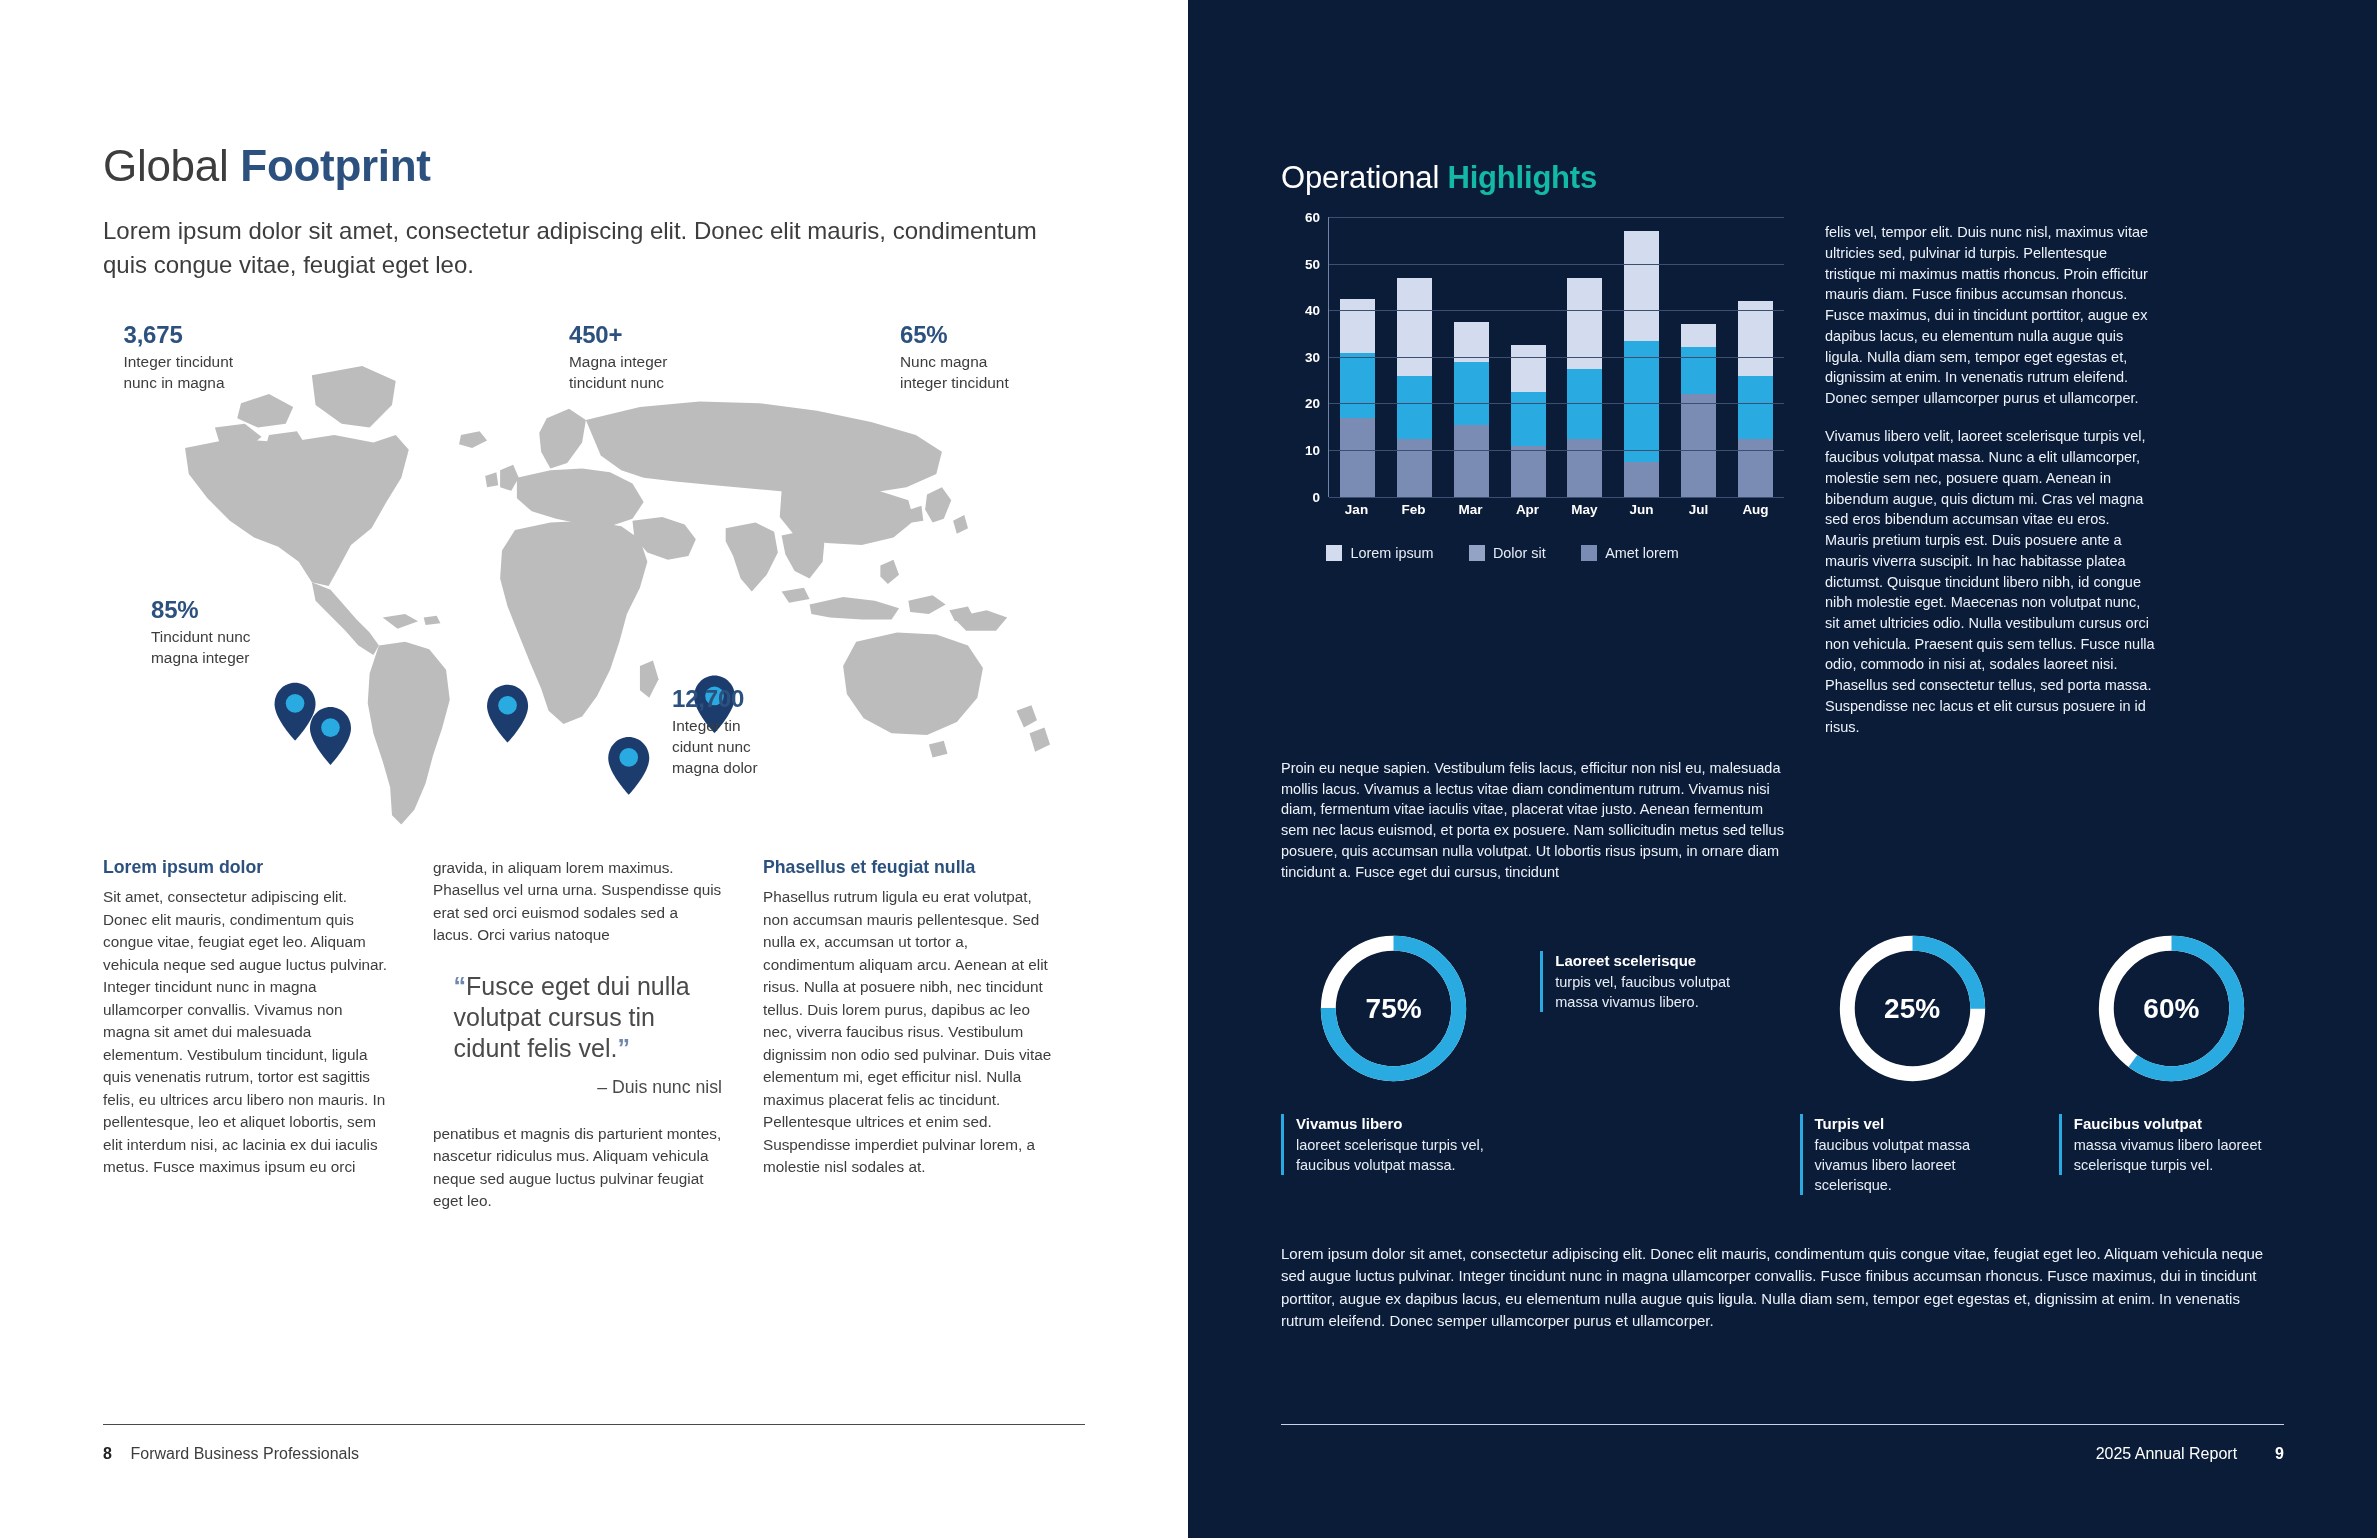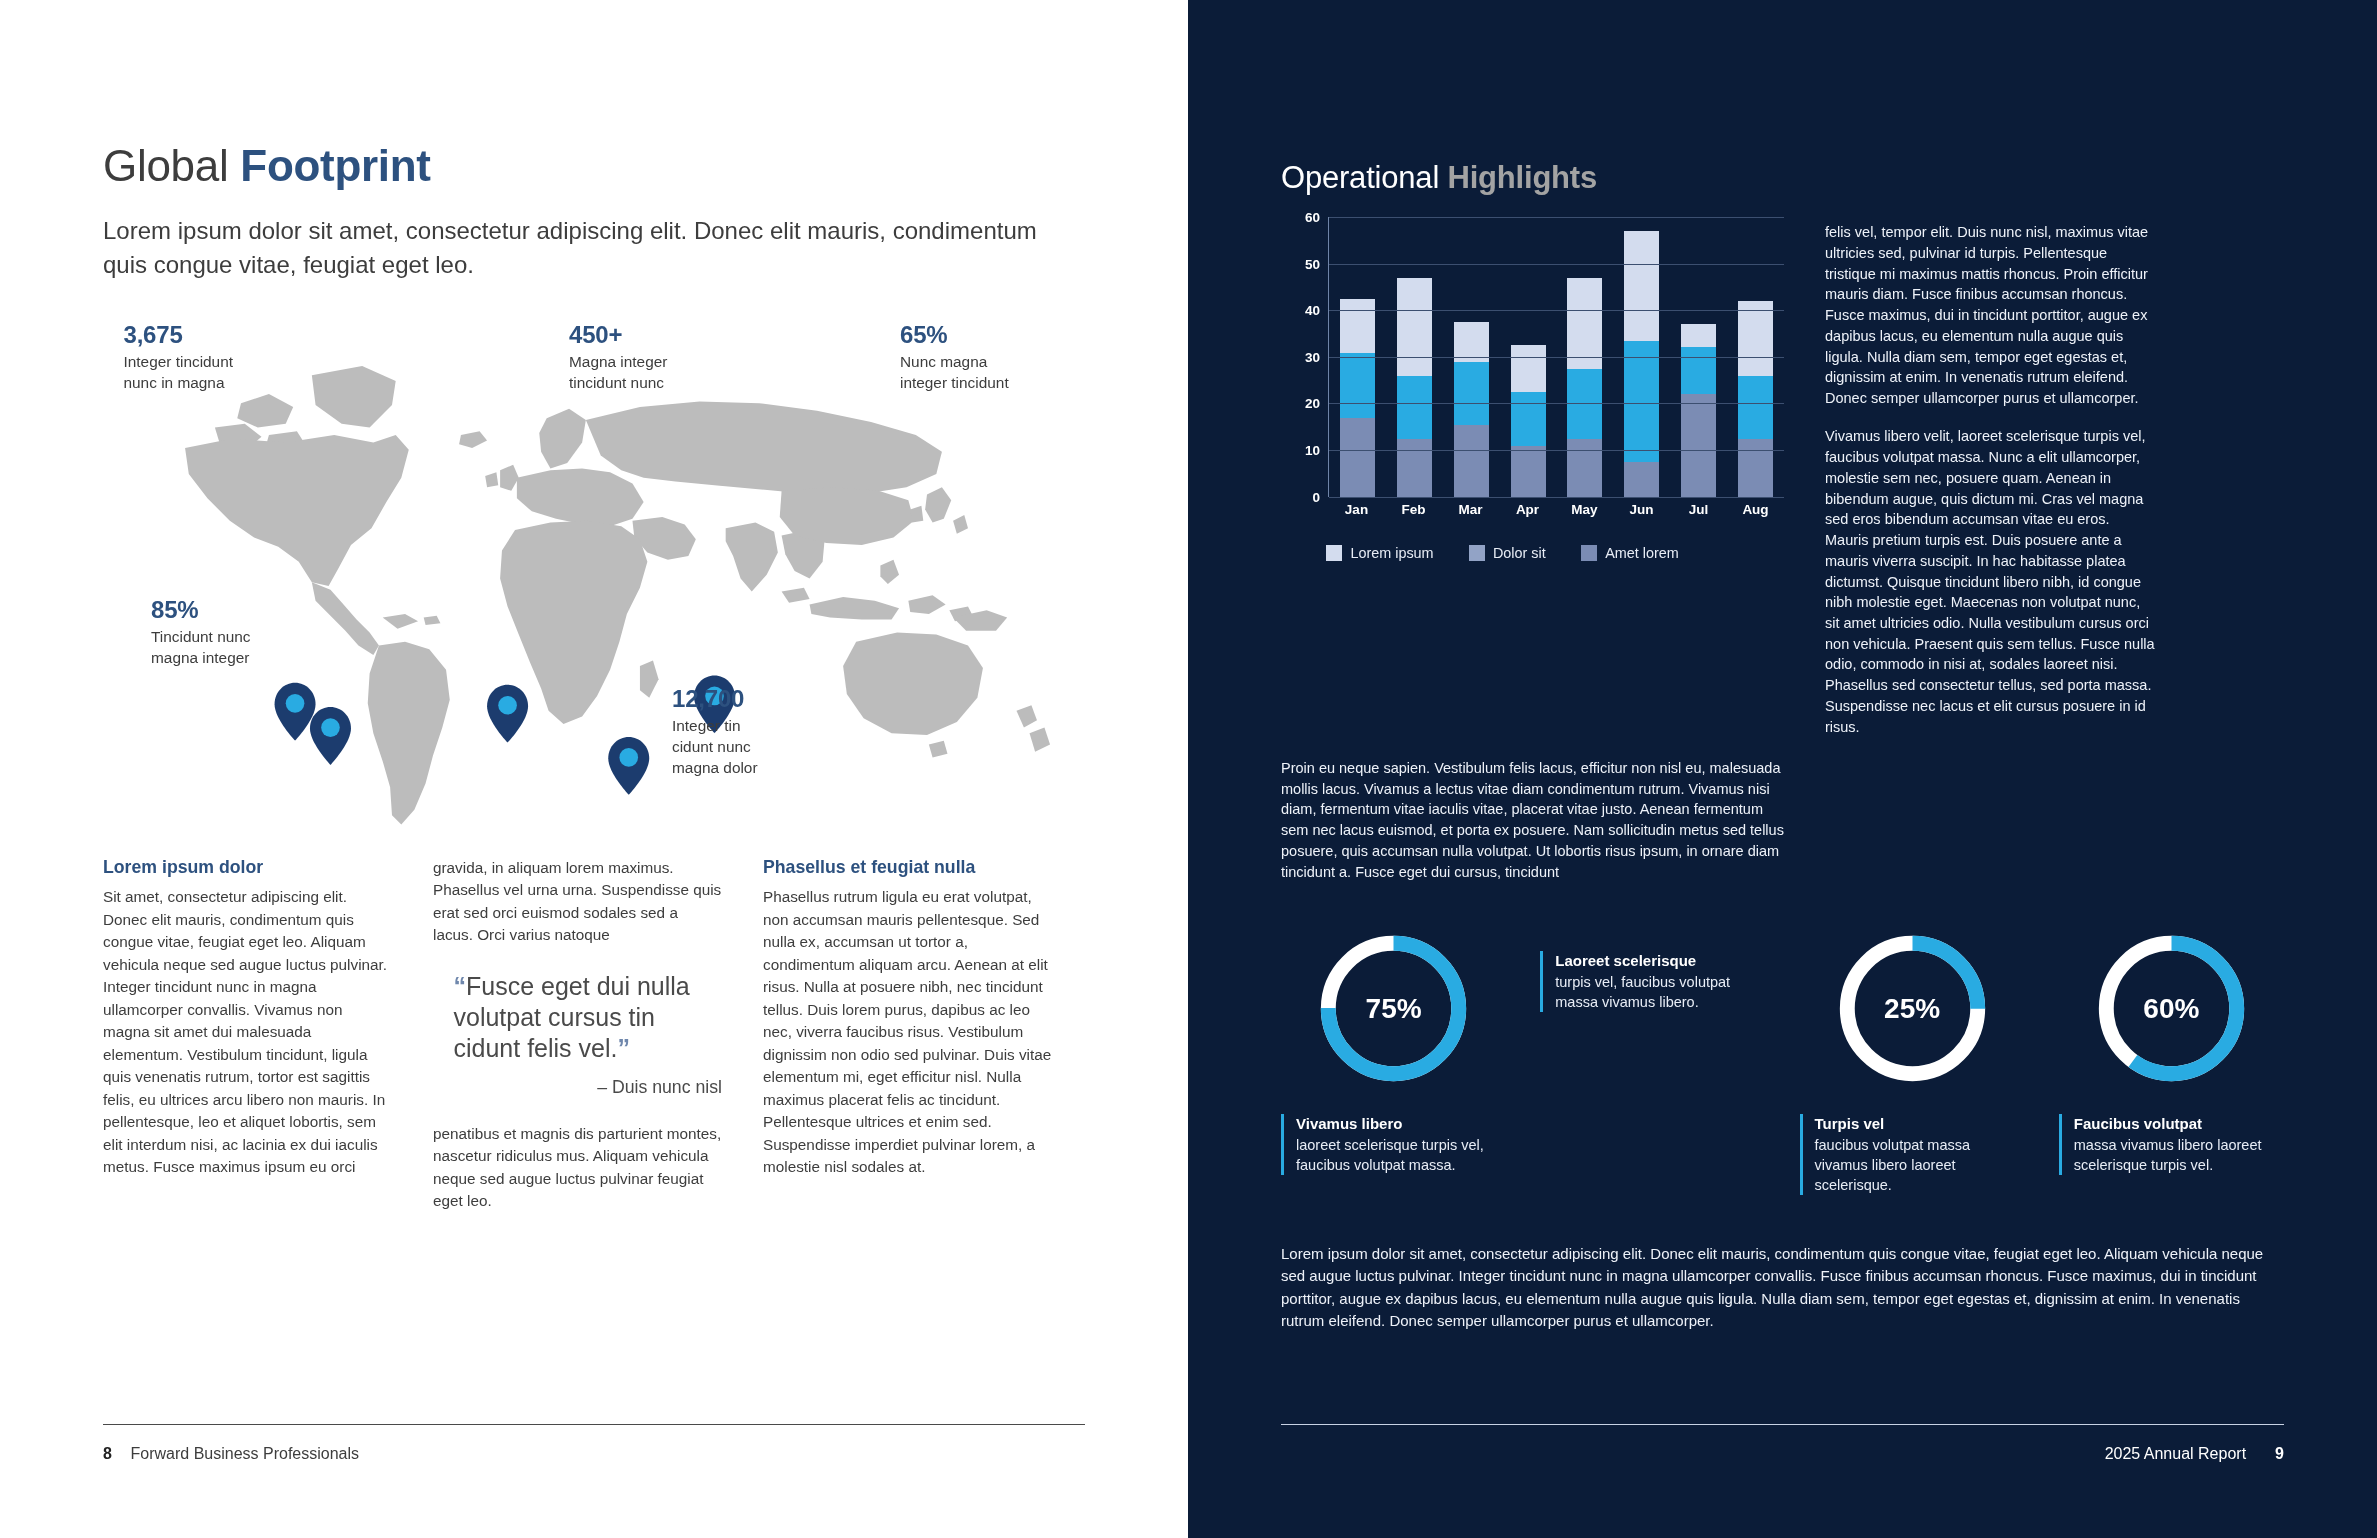--- a/index.html
+++ b/index.html
@@ -80,21 +80,21 @@
 
   
   .page-right {
     width: 1189px; height: 1538px; background: #0b1c38;
     position: relative; padding: 0 93px;
   }
   h2.page-title-r {
     padding-top: 160px; font-size: 31px; font-weight: 400; color: #ffffff;
     letter-spacing: -0.2px;
   }
-  h2.page-title-r b { font-weight: 700; color: #a3a3a3; }
+  h2.page-title-r b { font-weight: 700; color: #14b8a6; }
 
   .top-grid { display: flex; gap: 41px; margin-top: 20.5px; }
 
   
   .chart-wrap { width: 503px; }
   .chart {
     position: relative; width: 503px; height: 308px;
   }
   .y-axis {
     position: absolute; left: 0; top: 0; width: 39px; height: 280px;
@@ -161,21 +161,21 @@
     font-size: 14.5px; color: #e8edf6; line-height: 1.38; margin-top: 0.9px;
   }
 
   .bottom-para {
     margin-top: 48px; font-size: 15px; line-height: 1.5; color: #eef2f9;
   }
 
   .footer-right {
     position: absolute; left: 93px; right: 93px; bottom: 75px;
     border-top: 1.5px solid #c8d2e4; padding-top: 20.5px;
-    display: flex; align-items: baseline; justify-content: flex-end; gap: 29px;
+    display: flex; align-items: baseline; justify-content: flex-end; gap: 38px;
   }
   .footer-right .nm { font-size: 16px; color: #ffffff; }
   .footer-right .pg { font-size: 16px; font-weight: 700; color: #ffffff; }
 </style>
 </head>
 <body>
 
 <div class="spread">
 
   <div class="page-left">

